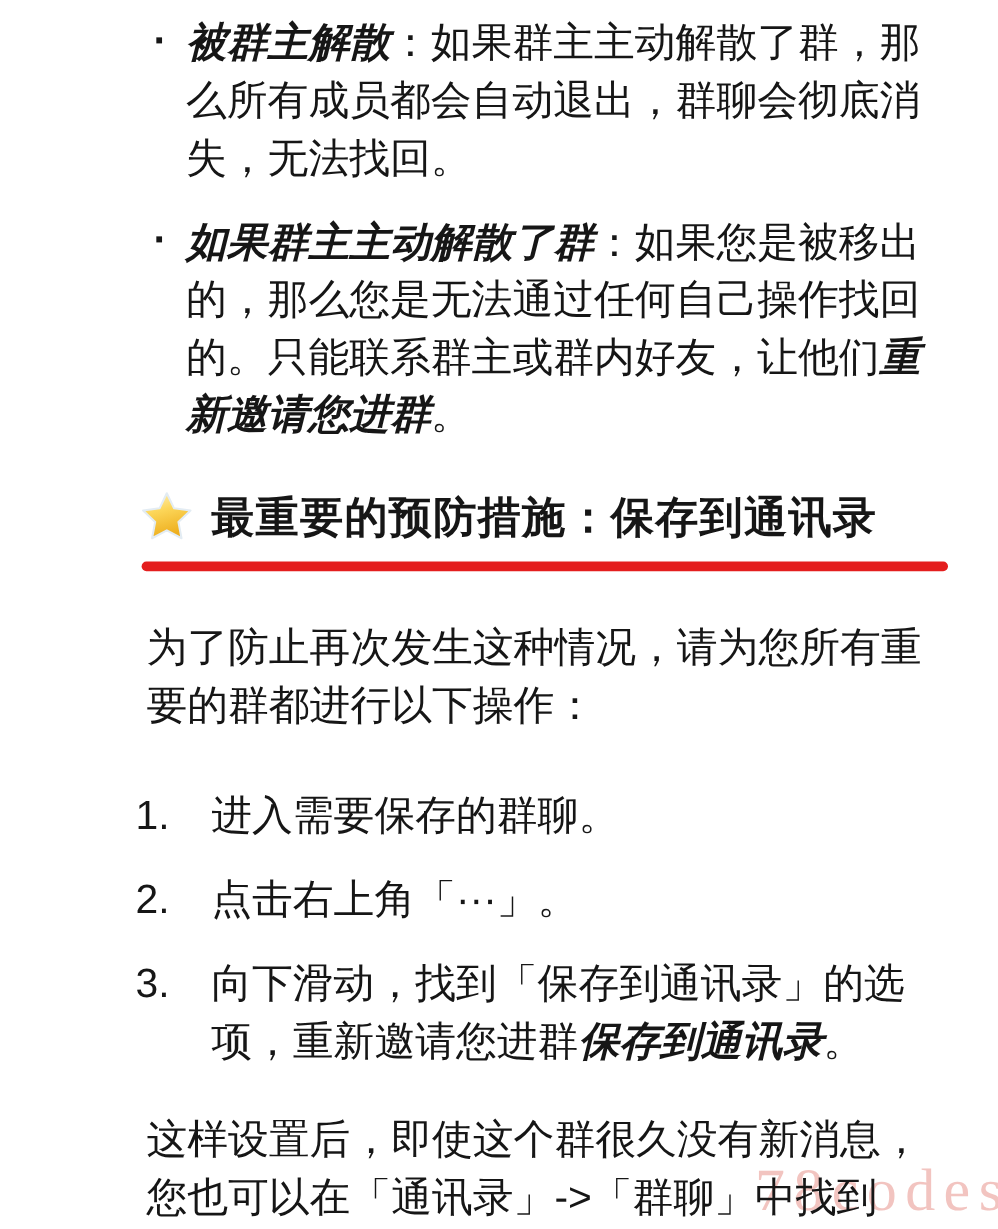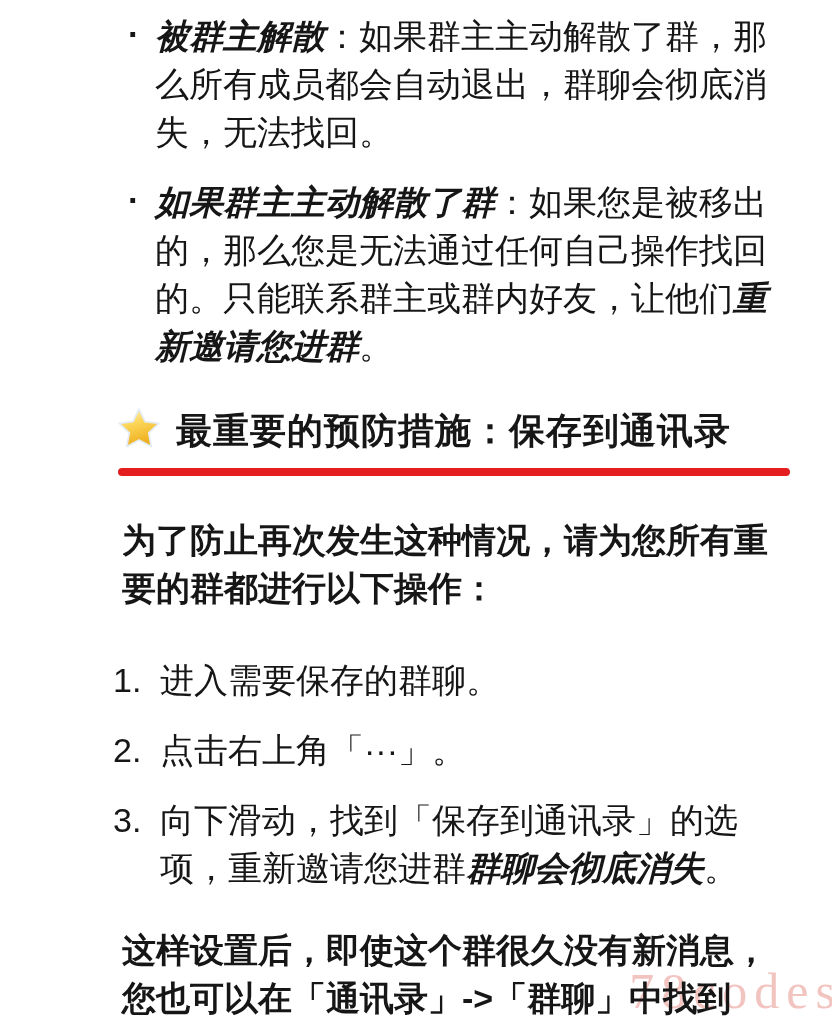--- a/index.html
+++ b/index.html
@@ -51,56 +51,57 @@
   ul.bullets .marker {
     position: absolute;
     left: 6px;
     top: -2px;
     font-weight: 700;
   }
 
   
   .heading {
     display: flex;
+    align-items: center;
     gap: 14px;
     margin: 36px 0 0 -6px;
     font-size: 36px;
     font-weight: 700;
     letter-spacing: 1px;
     line-height: 50px;
   }
   .star { display: inline-flex; flex: 0 0 auto; }
   .underline {
     width: 672px;
     height: 8px;
     border-radius: 4px;
     margin: 12px 0 0 -4px;
     background: #e41e1e;
   }
 
   
-  p.para { margin: 40px 0 0 0; font-weight: bold; }
+  p.para { margin: 40px 0 0 0; }
   p.closing { margin-top: 34px; }
 
   
   ol.steps {
     list-style: none;
     margin: 44px 0 0 -9px;
     padding: 0;
   }
   ol.steps li {
     display: flex;
     margin-bottom: 22px;
   }
   ol.steps li:last-child { margin-bottom: 0; }
   ol.steps .num {
     flex: 0 0 47px;
     width: 47px;
   }
-  ol.steps .step-text { flex: 1; }
+  ol.steps .step-text { flex: 1; margin-left: 16px; }
 </style>
 </head>
 <body>
 
 <div class="watermark">78codes</div>
 
 <div class="content">
 
   <ul class="bullets">
     <li><span class="marker">·</span><b>被群主解散</b><span>：</span><span>如果群主主动解散了群，那么所有成员都会自动退出，群聊会彻底消失，无法找回。</span></li>
@@ -130,19 +131,19 @@
     <li>
         <span class="num">1.</span>
         <span class="step-text"><span>进入需要保存的群聊。</span></span>
       </li>
     <li>
         <span class="num">2.</span>
         <span class="step-text"><span>点击右上角「···」。</span></span>
       </li>
     <li>
         <span class="num">3.</span>
-        <span class="step-text"><span>向下滑动，找到「保存到通讯录」的选项，重新邀请您进群</span><b>群聊会彻底消失</b><span>。</span></span>
+        <span class="step-text"><span>向下滑动，找到「保存到通讯录」的选项，重新邀请您进群</span><b>保存到通讯录</b><span>。</span></span>
       </li>
   </ol>
 
   <p class="para closing">这样设置后，即使这个群很久没有新消息，您也可以在「通讯录」-&gt;「群聊」中找到它。</p>
 
 </div>
 
 </body></html>

